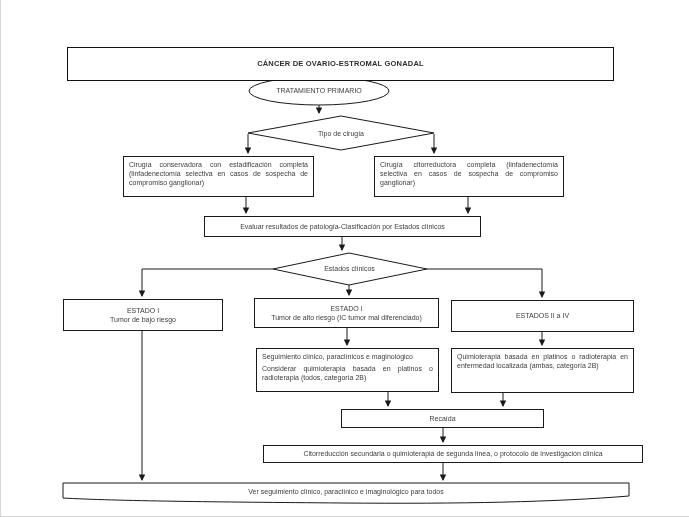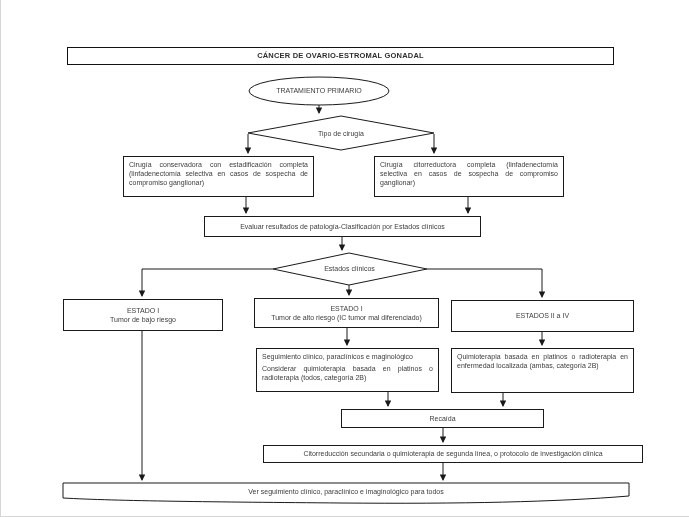--- a/index.html
+++ b/index.html
@@ -9,21 +9,21 @@
     border-left:1px solid #d6d6d6;border-bottom:1px solid #d6d6d6;box-sizing:border-box;
   }
   #connectors{position:absolute;left:0;top:0;width:689px;height:517px;}
   .node{position:absolute;box-sizing:border-box;font-size:7px;line-height:1.3;color:#3c3c3c;}
   .rect{border:1px solid #1a1a1a;background:#ffffff;}
   .center{display:flex;flex-direction:column;align-items:center;justify-content:center;text-align:center;}
   .padded{padding:3px 5px;text-align:justify;}
   .padded p{margin:0;}
   .padded p + p{margin-top:3px;}
   .title-box{
-    left:66px;top:47px;width:547px;height:18px;border:1.5px solid #111;
+    left:66px;top:47px;width:547px;height:34px;border:1.5px solid #111;
     display:flex;align-items:center;justify-content:center;
     font-weight:bold;font-size:7.5px;letter-spacing:.2px;color:#2e2e2e;background:#fff;
   }
   .shape-label{background:transparent;}
 </style>
 </head>
 <body>
 
 <div id="stage">
 

